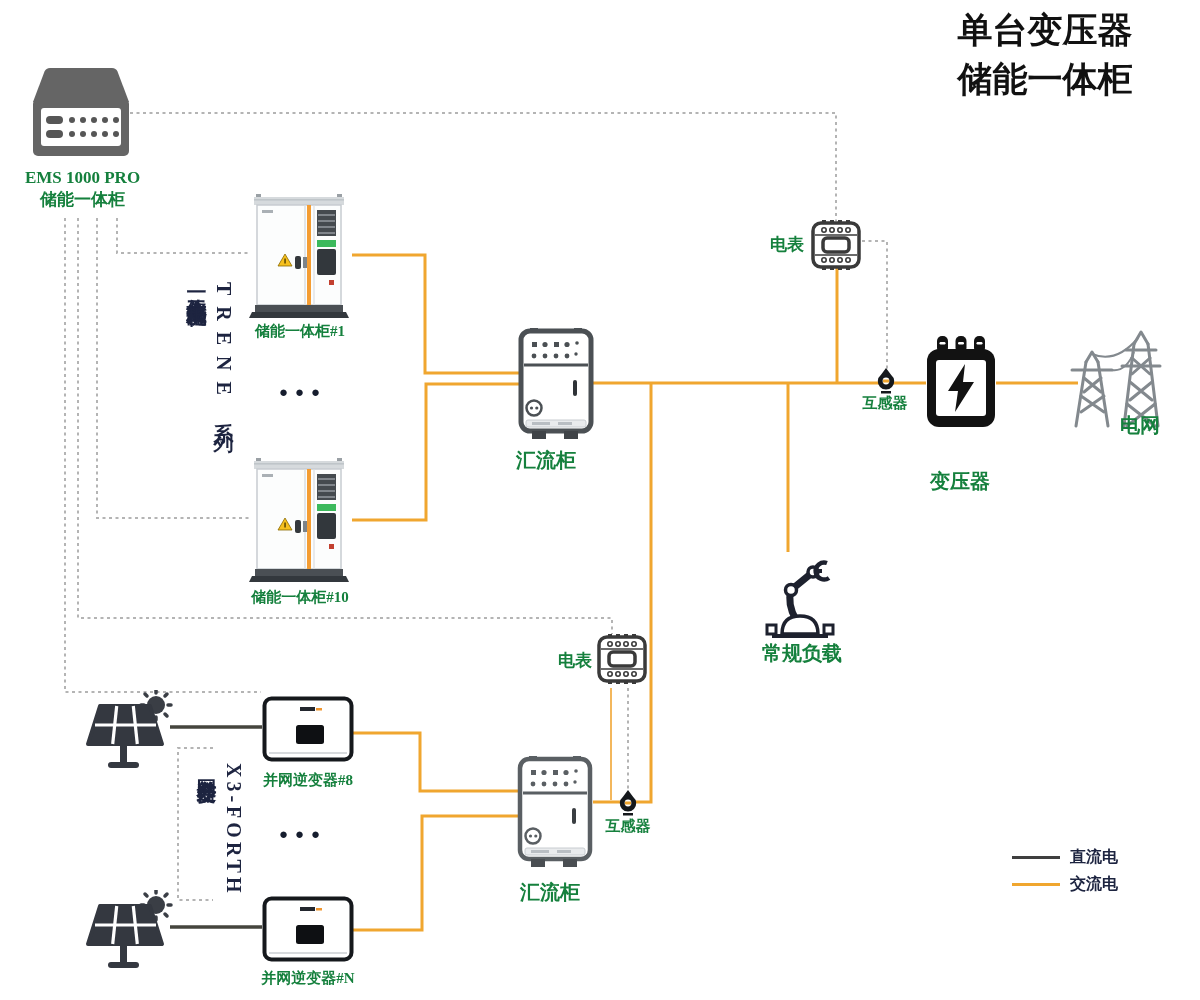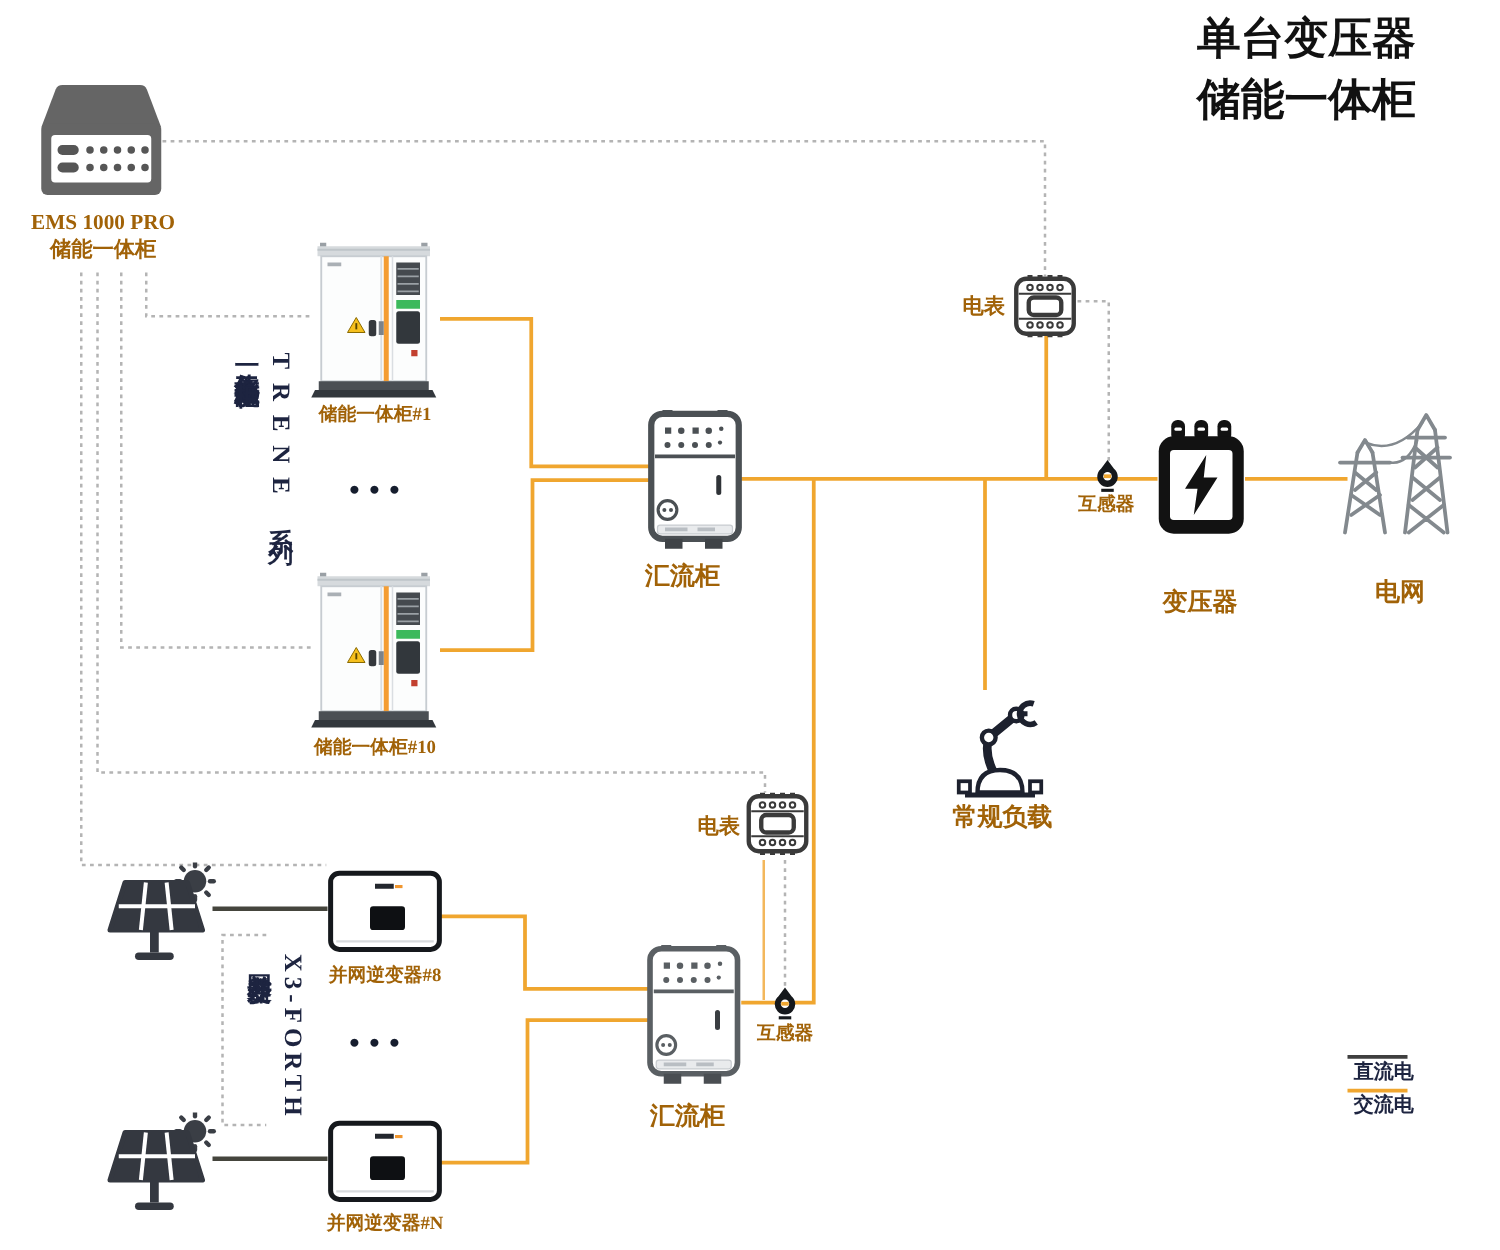--- a/index.html
+++ b/index.html
@@ -4,38 +4,38 @@
 <style>
   html,body { margin:0; padding:0; background:#ffffff; }
   .canvas { position:relative; width:1200px; height:1000px; background:#ffffff;
             font-family:Liberation Serif, serif; overflow:hidden; }
   .abs { position:absolute; }
   svg.wires { position:absolute; left:0; top:0; }
   .w-comm    { stroke:#b4b4b4; stroke-width:2;   fill:none; stroke-dasharray:3 3.5; }
   .w-ac      { stroke:#F0A62F; stroke-width:3;   fill:none; }
   .w-ac-thin { stroke:#F3B75C; stroke-width:2;   fill:none; }
   .w-dc      { stroke:#45453d; stroke-width:3.5; fill:none; }
-  .lbl { position:absolute; font-weight:bold; color:#a16207; }
+  .lbl { position:absolute; font-weight:bold; color:#15803d; }
   .c20 { font-size:20px; }
   .c17 { font-size:17px; }
   .c15 { font-size:15px; }
   .ctr { text-align:center; }
   .rgt { text-align:right; }
   .title { position:absolute; font-size:35px; line-height:49px; font-weight:bold;
            color:#111111; text-align:center; }
   .vert { position:absolute; writing-mode:vertical-rl; text-orientation:mixed;
           font-weight:bold; color:#1d2440; font-size:20px; line-height:27px; }
   .ls-big { letter-spacing:11px; }
   .ls-mid { letter-spacing:4px; }
   .ls-sm  { letter-spacing:1px; }
   .dots { position:absolute; font-size:15px; font-weight:bold; letter-spacing:7px;
           color:#161d2e; text-align:center; }
   .ems-label { line-height:22px; }
   .legend { position:absolute; }
-  .legend-row { display:flex; align-items:center; height:27px;flex-direction:column; }
+  .legend-row { display:flex; align-items:center; height:27px; }
   .sw { width:48px; height:0; }
   .sw-dc   { border-top:3px solid #3f3f3f; }
   .sw-ac   { border-top:3px solid #F0A62F; }
   .sw-comm { border-top:2px dotted #b2b2b2; }
   .legend-row .legend-text { margin-left:10px; font-size:16px; font-weight:bold; color:#1d2440; }
 </style>
 </head>
 <body>
 
 <div class="canvas">
@@ -269,21 +269,21 @@
         <line x1="58" y1="28" x2="88" y2="28"></line>
         <line x1="54" y1="44" x2="92" y2="44"></line>
         <path d="M64 36 L82 52 M82 36 L64 52 M62 60 L84 78 M84 60 L62 78 M59 82 L87 104 M87 82 L59 104"></path>
       </g>
       <g fill="none" stroke="#83898e" stroke-width="2">
         <path d="M24 32 Q48 42 70 16"></path>
         <path d="M44 48 Q58 50 66 30"></path>
       </g>
     </svg>
   </div>
-  <div class="lbl c20 ctr" style="left:1080px; top:460px; width:80px;">电网</div>
+  <div class="lbl c20 ctr" style="left:1080px; top:412px; width:80px;text-align:right;">电网</div>
 
   <div class="abs" style="left:760px; top:552px; width:80px; height:90px;">
     <svg width="80" height="90" viewBox="0 0 80 90">
       <g fill="none" stroke="#1d212e" stroke-width="7" stroke-linecap="round" stroke-linejoin="round">
         <path d="M36 68 Q27 52 31 38"></path>
         <path d="M31 38 L53 20"></path>
       </g>
       <circle cx="31" cy="38" r="5.5" fill="#ffffff" stroke="#1d212e" stroke-width="3.5"></circle>
       <circle cx="53" cy="20" r="5" fill="#ffffff" stroke="#1d212e" stroke-width="3.5"></circle>
       <path d="M67 11 a8.5 8.5 0 1 0 2 15" fill="none" stroke="#1d212e" stroke-width="4.5"></path>

